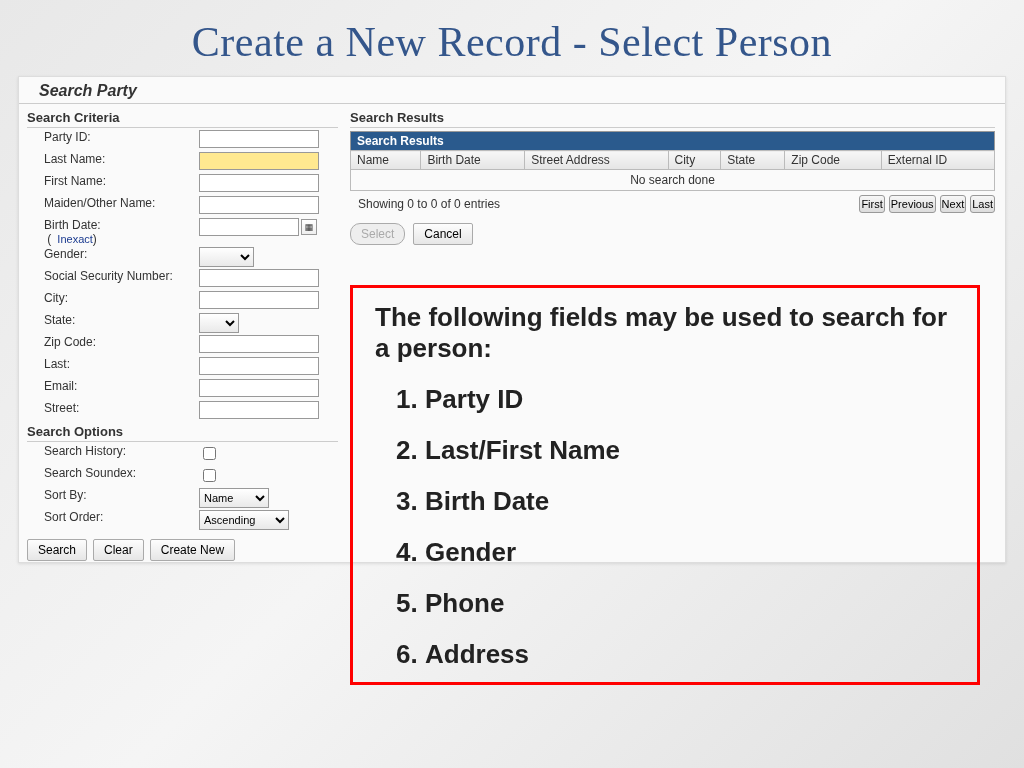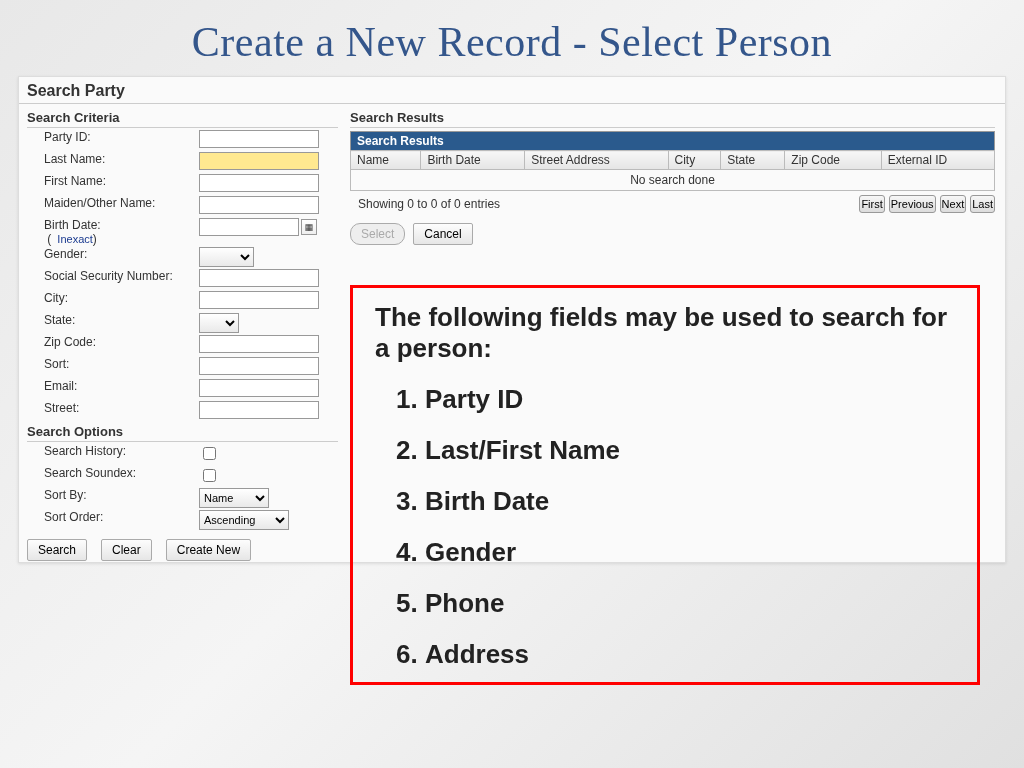--- a/index.html
+++ b/index.html
@@ -24,22 +24,23 @@
     background: #fafafa;
     margin: 0 18px 0 18px;
     border: 1px solid #ddd;
     box-shadow: 0 1px 3px rgba(0,0,0,0.1);
     font-size: 12px;
     color: #333;
   }
   .panel-title {
     font-weight: bold;
     font-size: 16px;
-    padding: 5px 8px 3px 8px;
+    padding: 5px 8px 3px 20px;
     border-bottom: 1px solid #ccc;
+    font-style: italic;
   }
   .panel-body {
     display: flex;
   }
   .left-col {
     width: 325px;
     padding: 4px 6px 1px 8px;
   }
   .right-col {
     flex: 1;
@@ -86,21 +87,21 @@
     height: 20px;
     border: 1px solid #999;
     background: linear-gradient(#fff,#e9e9e9);
     font-size: 11px;
   }
   .select-short { width: 55px; }
   .select-state { width: 40px; }
   .select-sort { width: 70px; }
   .select-order { width: 90px; }
   .checkbox { width: 13px; height: 13px; }
-  .button-row { margin-top: 8px; display:flex; gap:14px; }
+  .button-row { margin-top: 8px; display:flex; gap:6px; }
   .btn {
     font-size: 12px;
     padding: 3px 10px;
     border: 1px solid #aaa;
     background: linear-gradient(#fdfdfd,#e6e6e6);
     border-radius: 2px;
     cursor: pointer;
   }
   .btn:disabled { color: #aaa; background:#eee;border-radius:10px; }
   .results-table {
@@ -215,21 +216,21 @@
         </div>
       <div class="form-row">
           <span class="form-label">State:</span>
           <select class="select-input select-state"><option></option></select>
         </div>
       <div class="form-row">
           <span class="form-label">Zip Code:</span>
           <input class="text-input" style="">
         </div>
       <div class="form-row">
-          <span class="form-label">Sort:</span>
+          <span class="form-label">Last:</span>
           <input class="text-input" style="">
         </div>
       <div class="form-row">
           <span class="form-label">Email:</span>
           <input class="text-input" style="">
         </div>
       <div class="form-row">
           <span class="form-label">Street:</span>
           <input class="text-input" style="">
         </div>

